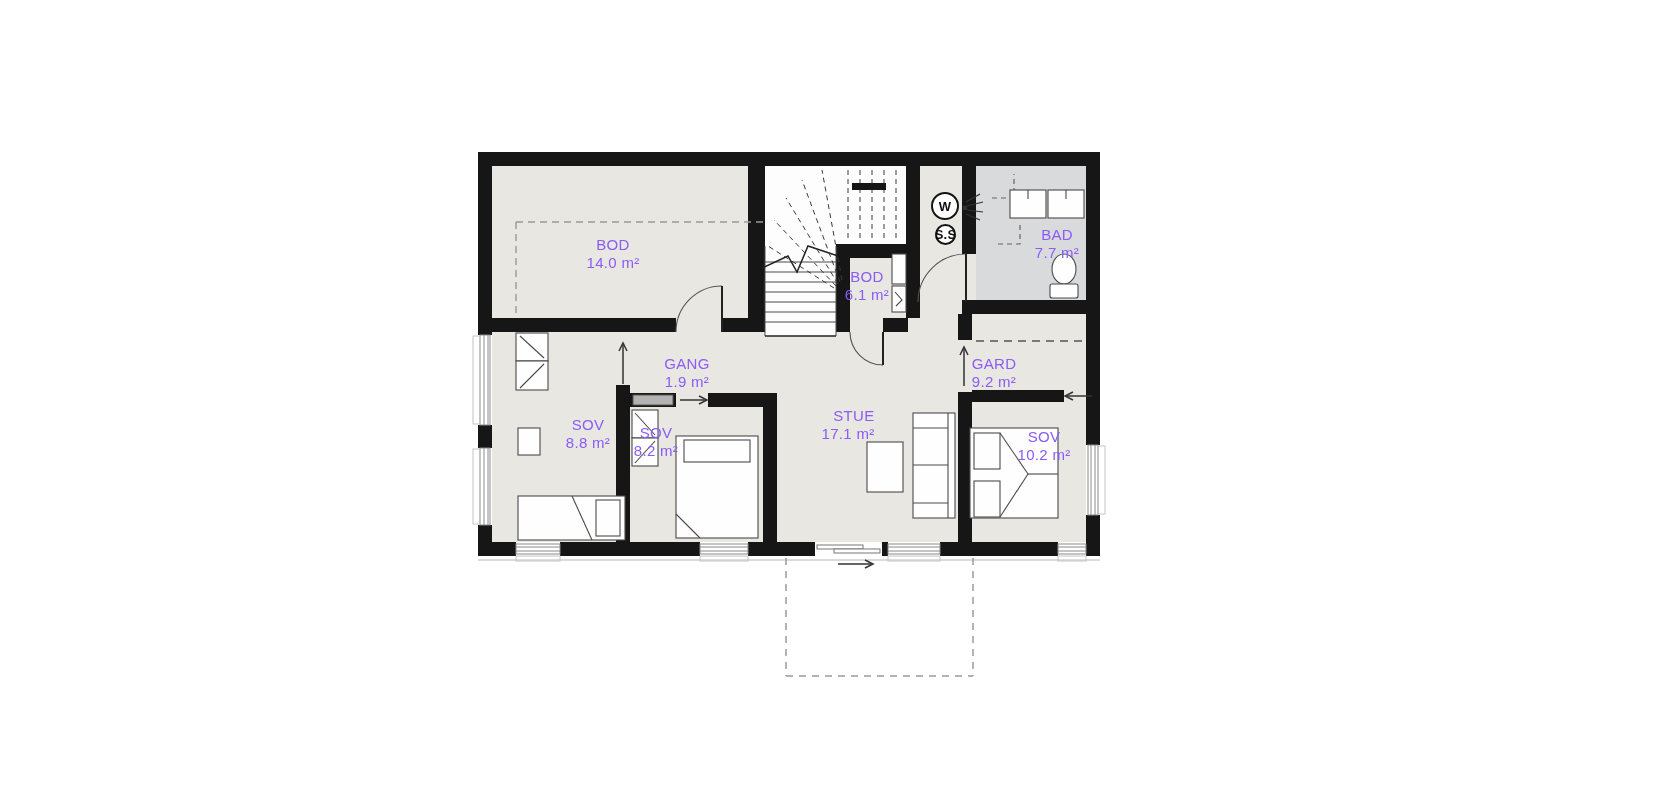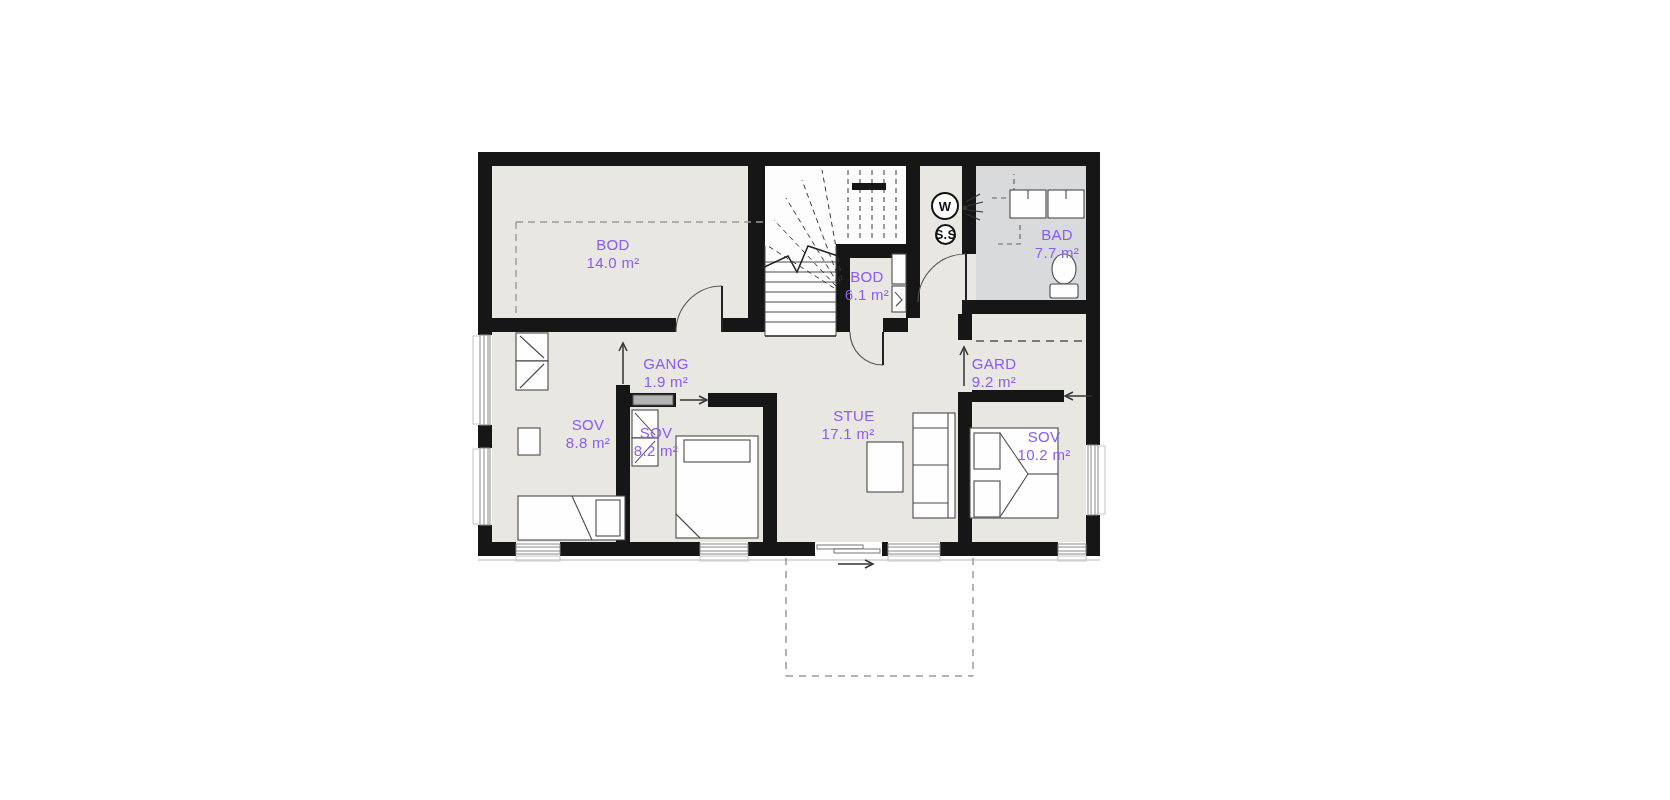--- a/index.html
+++ b/index.html
@@ -269,21 +269,21 @@
     <span class="ar">14.0 m²</span>
   </div>
   <div class="lbl" style="left:867px;top:286px;">
     <span class="nm">BOD</span>
     <span class="ar">6.1 m²</span>
   </div>
   <div class="lbl" style="left:1057px;top:244px;">
     <span class="nm">BAD</span>
     <span class="ar">7.7 m²</span>
   </div>
-  <div class="lbl" style="left:666px;top:373px;">
+  <div class="lbl" style="left:687px;top:373px;">
     <span class="nm">GANG</span>
     <span class="ar">1.9 m²</span>
   </div>
   <div class="lbl" style="left:994px;top:373px;">
     <span class="nm">GARD</span>
     <span class="ar">9.2 m²</span>
   </div>
   <div class="lbl" style="left:588px;top:434px;">
     <span class="nm">SOV</span>
     <span class="ar">8.8 m²</span>

